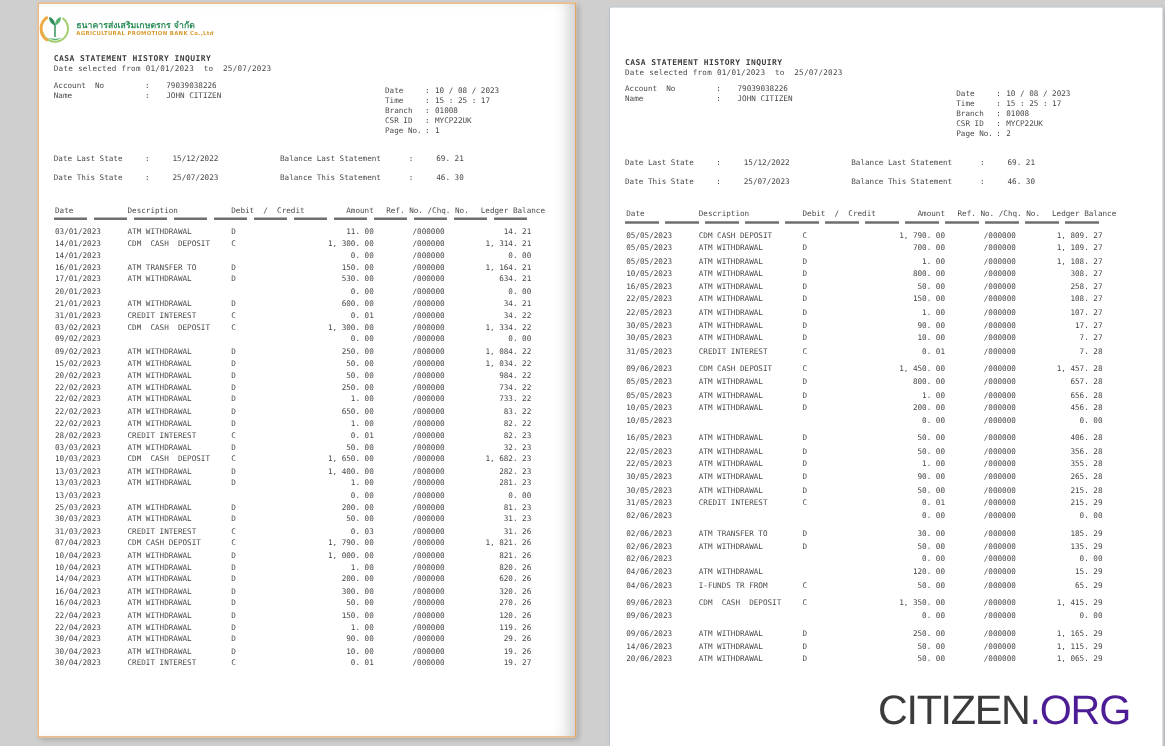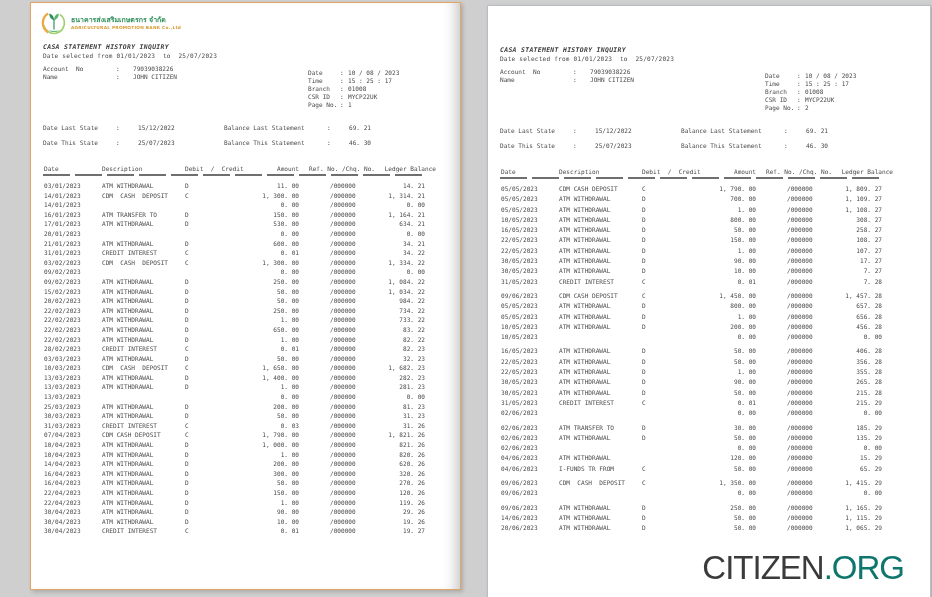--- a/index.html
+++ b/index.html
@@ -5,28 +5,28 @@
   html,body{margin:0;padding:0;background:#c9c9c9;}
   .canvas{position:relative;width:932px;height:597px;background:#cfcfcf;overflow:hidden;
           font-family:"DejaVu Sans Mono",monospace;-webkit-font-smoothing:antialiased;}
   .page{position:absolute;background:#ffffff;box-sizing:border-box;}
   .page-1{left:30px;top:2px;width:431px;height:588px;border:1px solid #e3a566;
           box-shadow:inset -12px 0 14px -9px rgba(0,0,0,.25), 2px 2px 4px rgba(0,0,0,.18);}
   .page-2{left:487px;top:5px;width:444px;height:600px;border:1px solid #b6bdc4;
           box-shadow:2px 2px 4px rgba(0,0,0,.18);}
 
   
-  .logo{position:absolute;left:10px;top:7px;display:flex;align-items:center;gap:4px;}
+  .logo{position:absolute;left:0;top:7px;display:flex;align-items:center;gap:4px;}
   .logo svg{width:26px;height:26px;}
   .logo-thai{font-size:7px;font-weight:bold;color:#2f8f5b;font-family:"DejaVu Sans",sans-serif;line-height:9px;}
   .logo-eng{font-size:4.3px;font-weight:bold;color:#d79b30;letter-spacing:.25px;
             font-family:"DejaVu Sans",sans-serif;line-height:6px;}
 
   .doc-title{position:absolute;left:12px;top:40px;font-size:6.4px;font-weight:bold;color:#3d3d3d;
-             letter-spacing:.35px;white-space:pre;font-style:italic;}
+             letter-spacing:.35px;white-space:pre;}
   .doc-subtitle{position:absolute;left:12px;top:49px;font-size:6.1px;color:#4a4a4a;
                 letter-spacing:.2px;white-space:pre;}
 
   .acct{position:absolute;left:12px;top:62px;font-size:6.1px;color:#4a4a4a;}
   .acct-row{display:flex;height:7.6px;white-space:pre;}
   .acct-row .lbl{width:73px;}
   .acct-row .col{width:17px;}
 
   .meta{position:absolute;left:277px;top:66px;font-size:6.1px;color:#4a4a4a;}
   .meta-row{display:flex;height:7.9px;white-space:pre;}
@@ -52,21 +52,21 @@
   .c-desc{width:80px;margin-left:13px;}
   .c-dc{width:44px;padding-left:3px;}
   .c-amt{width:70px;text-align:right;}
   .c-ref{width:50px;padding-left:4px;margin-left:27px;}
   .c-bal{width:45px;text-align:right;}
   .t-head .c-ref{width:72px;margin-left:10px;padding-left:0;}
   .t-head .c-bal{width:55px;margin-left:0;}
 
   .watermark{position:absolute;right:26px;bottom:18px;font-family:"Liberation Sans",sans-serif;
              font-size:33px;letter-spacing:-1px;color:#3b3b3b;line-height:36px;}
-  .watermark .tld{color:#0f766e;}
+  .watermark .tld{color:#4c1d95;}
 </style>
 </head>
 <body>
 
 <div class="canvas">
 
   <div class="page page-1">
 
     <div class="logo">
       <svg viewBox="0 0 40 40">

